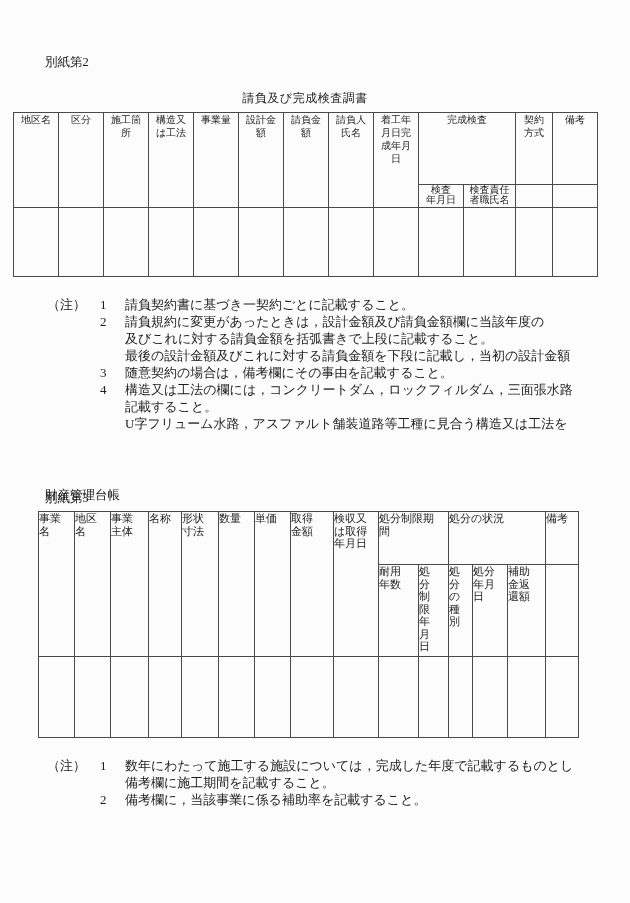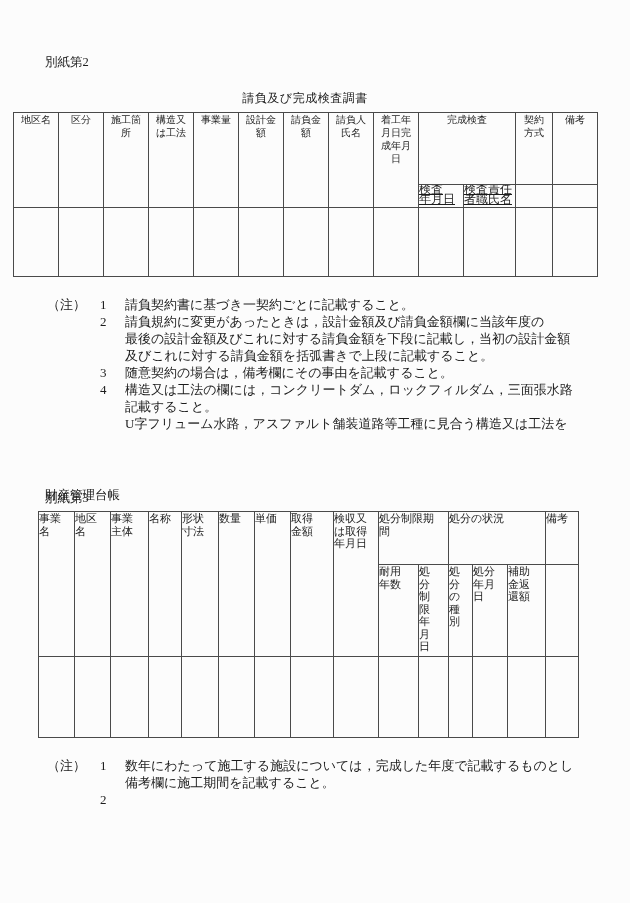--- a/index.html
+++ b/index.html
@@ -13,21 +13,21 @@
   .abs { position:absolute; }
   .doc-label { font-size:12.5px; line-height:16px; }
   .t1-title { left:13px; top:90px; width:584px; text-align:center; font-size:12px; letter-spacing:0.5px; }
 
   table { border-collapse:collapse; table-layout:fixed; }
   #t1 { left:13px; top:112px; width:584px; }
   #t2 { left:38px; top:511px; width:540px; }
   #t1 td, #t2 td { border:1px solid #4a4a4a; vertical-align:top; overflow:hidden; padding:0; }
   #t1, #t2 { border:1px solid #0ea5e9; }
   .h1  { font-size:10px;  line-height:13px;   text-align:center; white-space:pre-line; padding-top:1px; }
-  .h1s { font-size:12px;   line-height:9.5px;  white-space:pre-line; padding-top:2px;text-decoration:underline; }
+  .h1s { font-size:10px;   line-height:9.5px;  text-align:center; white-space:pre-line; padding-top:2px; }
   .h2  { font-size:11px; line-height:12.5px; text-align:left;   white-space:pre-line; padding:1px 0 0 4px; }
   .h2v { padding-left:7px; }
   .sep td { border-top:2px solid #333; }
 
   .notes { left:0; top:0; width:630px; }
   .note-line { display:flex; height:17px; font-size:13px; line-height:17px; padding-left:47px; white-space:nowrap; }
   .note-label { display:inline-block; width:53px; flex:0 0 53px; }
   .note-num   { display:inline-block; width:25px; flex:0 0 25px; }
   .notes1 { left:0; top:296px; }
   .notes2 { left:0; top:757px; }
@@ -114,26 +114,26 @@
       <span class="note-text">請負契約書に基づき一契約ごとに記載すること。</span>
     </div>
     <div class="note-line">
       <span class="note-label"></span>
       <span class="note-num">2</span>
       <span class="note-text">請負規約に変更があったときは，設計金額及び請負金額欄に当該年度の</span>
     </div>
     <div class="note-line">
       <span class="note-label"></span>
       <span class="note-num"></span>
+      <span class="note-text">及びこれに対する請負金額を括弧書きで上段に記載すること。</span>
+    </div>
+    <div class="note-line">
+      <span class="note-label"></span>
+      <span class="note-num"></span>
       <span class="note-text">最後の設計金額及びこれに対する請負金額を下段に記載し，当初の設計金額</span>
-    </div>
-    <div class="note-line">
-      <span class="note-label"></span>
-      <span class="note-num"></span>
-      <span class="note-text">及びこれに対する請負金額を括弧書きで上段に記載すること。</span>
     </div>
     <div class="note-line">
       <span class="note-label"></span>
       <span class="note-num">3</span>
       <span class="note-text">随意契約の場合は，備考欄にその事由を記載すること。</span>
     </div>
     <div class="note-line">
       <span class="note-label"></span>
       <span class="note-num">4</span>
       <span class="note-text">構造又は工法の欄には，コンクリートダム，ロックフィルダム，三面張水路</span>
@@ -244,16 +244,17 @@
       <span class="note-text">数年にわたって施工する施設については，完成した年度で記載するものとし</span>
     </div>
     <div class="note-line">
       <span class="note-label"></span>
       <span class="note-num"></span>
       <span class="note-text">備考欄に施工期間を記載すること。</span>
     </div>
     <div class="note-line">
       <span class="note-label"></span>
       <span class="note-num">2</span>
+      <span class="note-text">備考欄に，当該事業に係る補助率を記載すること。</span>
     </div>
   </div>
 
 </div>
 
 </body></html>

